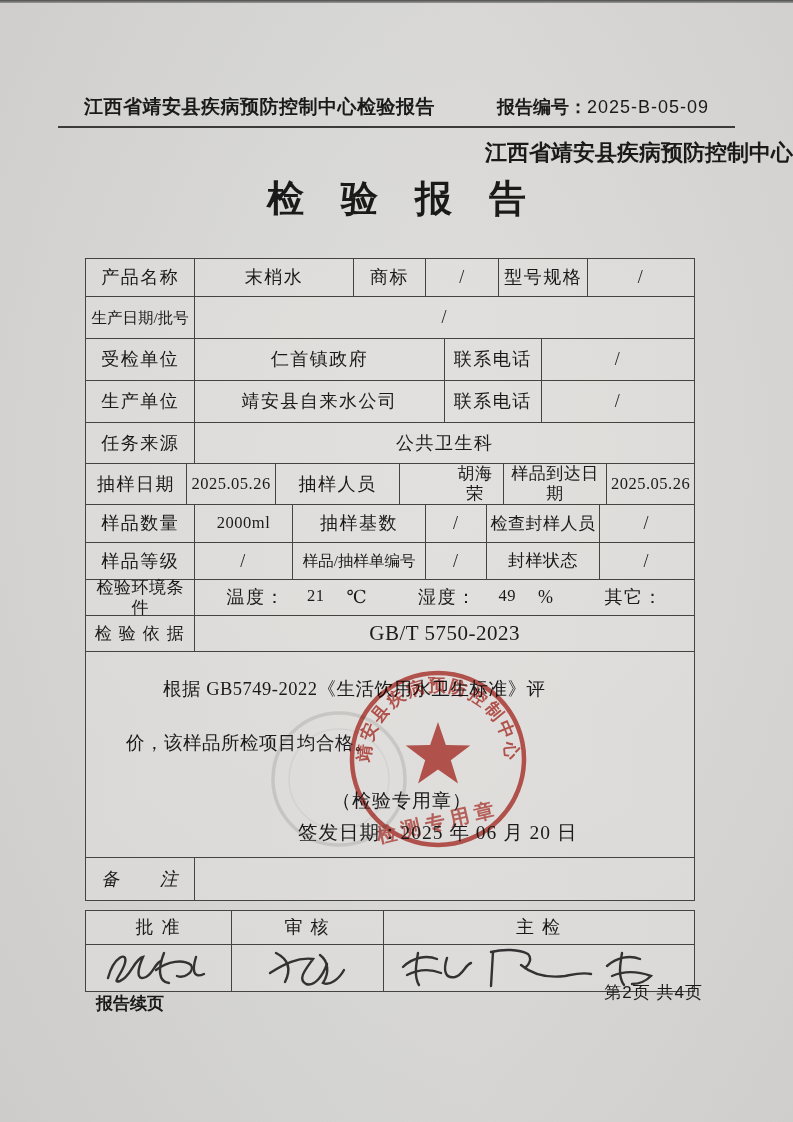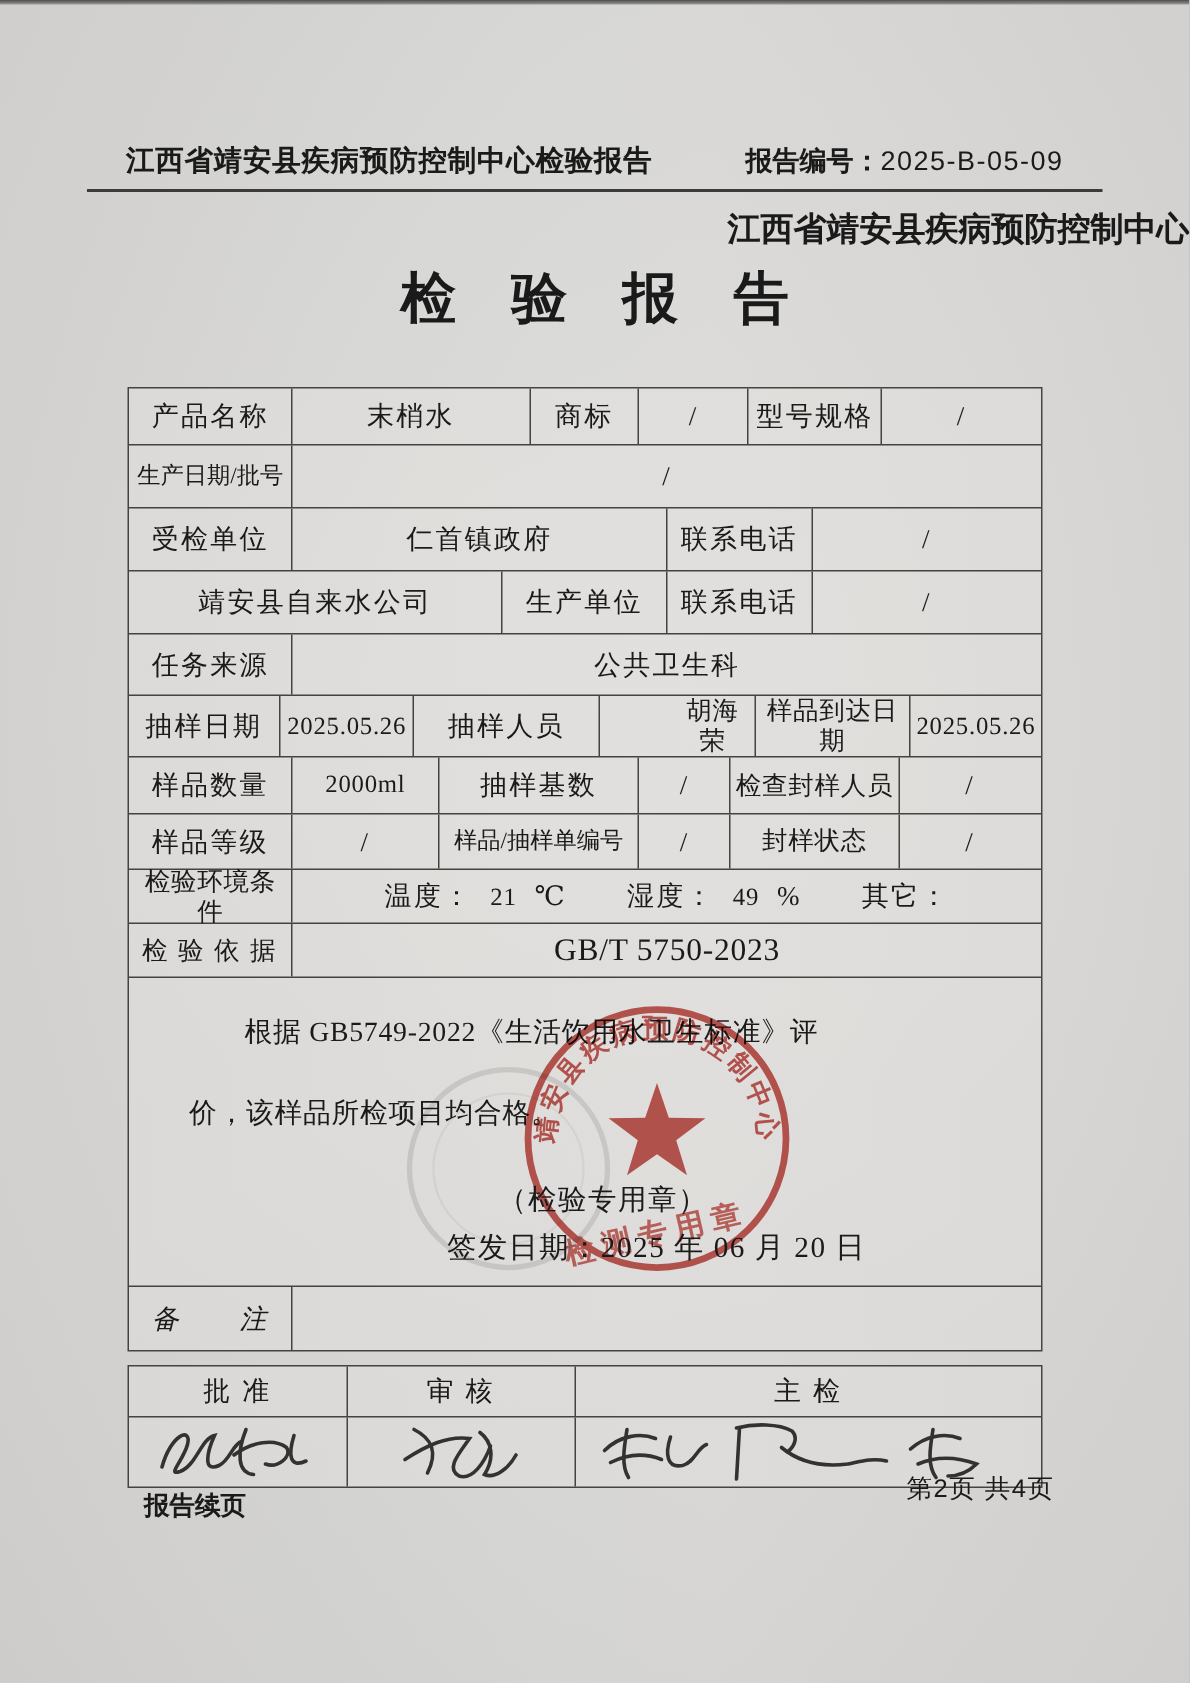--- a/index.html
+++ b/index.html
@@ -43,21 +43,21 @@
   .ls7{letter-spacing:7px;padding-left:7px;}
   
   .concl{position:relative;display:block;padding:0;}
   .concl-text{position:absolute;top:10px;left:12px;right:6px;text-indent:2em;
     font-size:18.5px;line-height:54px;letter-spacing:0.5px;text-align:left;margin-left:28px;}
   .stamp-svg{position:absolute;left:252px;top:7px;mix-blend-mode:multiply;}
   .ghost-svg{position:absolute;left:178px;top:52px;mix-blend-mode:multiply;}
   .stamp-note{position:absolute;left:246px;top:138px;font-size:19px;letter-spacing:1px;}
   .issue-date{position:absolute;left:212px;top:170px;font-size:19.5px;letter-spacing:1px;white-space:nowrap;}
   
-  .env-wrap{display:flex;align-items:flex-end;justify-content:center;gap:0;}
+  .env-wrap{display:flex;align-items:flex-start;justify-content:center;gap:10px;}
   .env-wrap span{display:inline-block;}
   .gap-s{margin-left:12px;} .gap-l{margin-left:40px;}
   
   .appr-head .c{font-size:18px;letter-spacing:8px;padding-left:8px;}
   .sig-cell{overflow:visible;}
   .sig-cell svg{display:block;}
   
   .foot-left{position:absolute;left:96px;top:992px;
     font-family:"Liberation Sans","DejaVu Sans",sans-serif;font-weight:bold;font-size:17px;}
   .foot-right{position:absolute;right:90px;top:981px;font-size:17px;letter-spacing:1px;
@@ -96,22 +96,22 @@
     </div>
 
     <div class="row" style="height:42px;">
       <div class="c" style="width:18%;">受检单位</div>
       <div class="c" style="width:41%;">仁首镇政府</div>
       <div class="c" style="width:16%;">联系电话</div>
       <div class="c" style="width:25%;">/</div>
     </div>
 
     <div class="row" style="height:42px;">
+      <div class="c" style="width:18%;">生产单位</div>
       <div class="c" style="width:41%;">靖安县自来水公司</div>
-      <div class="c" style="width:18%;">生产单位</div>
       <div class="c" style="width:16%;">联系电话</div>
       <div class="c" style="width:25%;">/</div>
     </div>
 
     <div class="row" style="height:41px;">
       <div class="c" style="width:18%;">任务来源</div>
       <div class="c" style="width:82%;">公共卫生科</div>
     </div>
 
     <div class="row" style="height:41px;">

